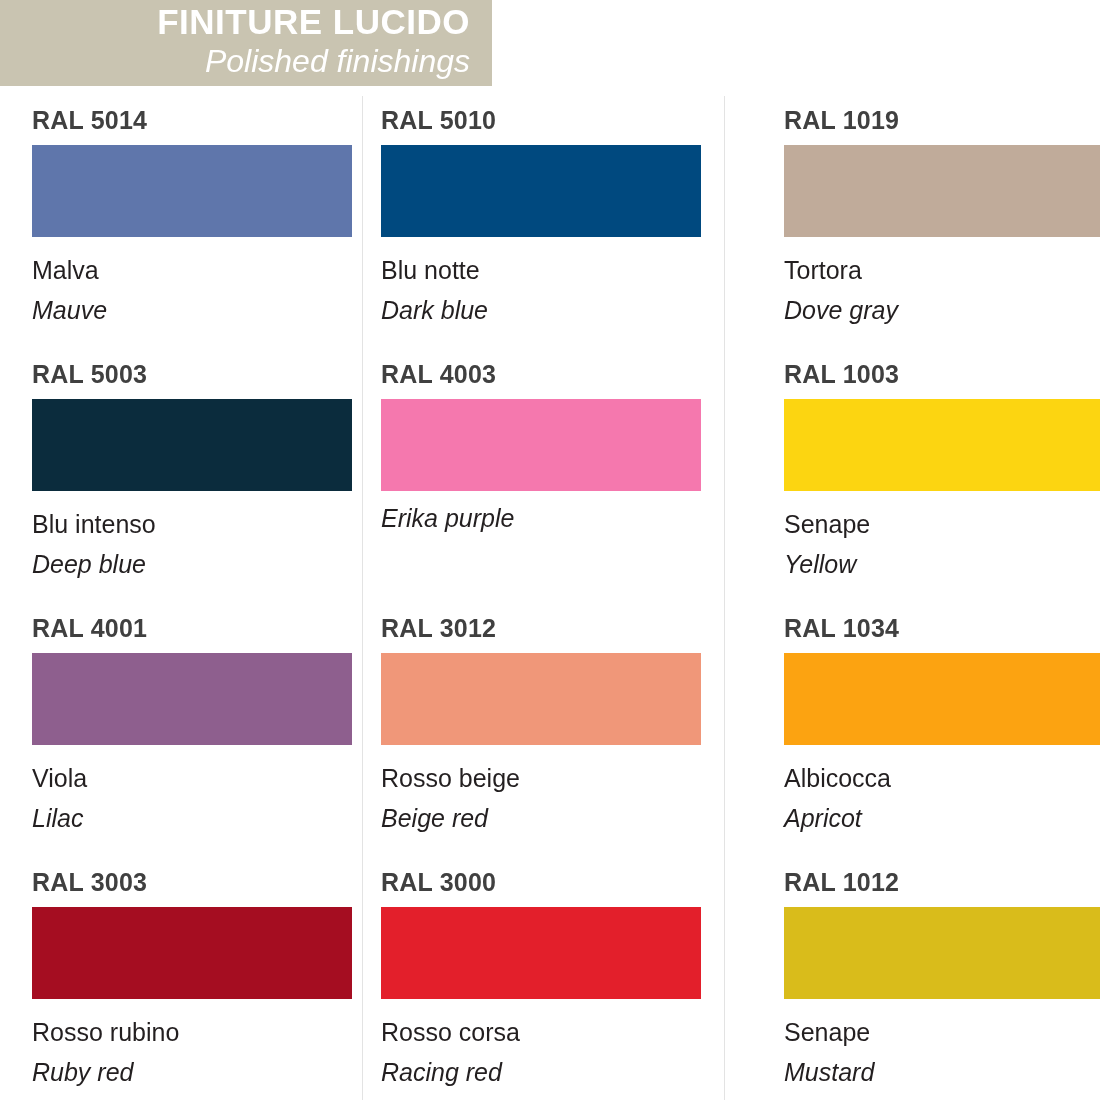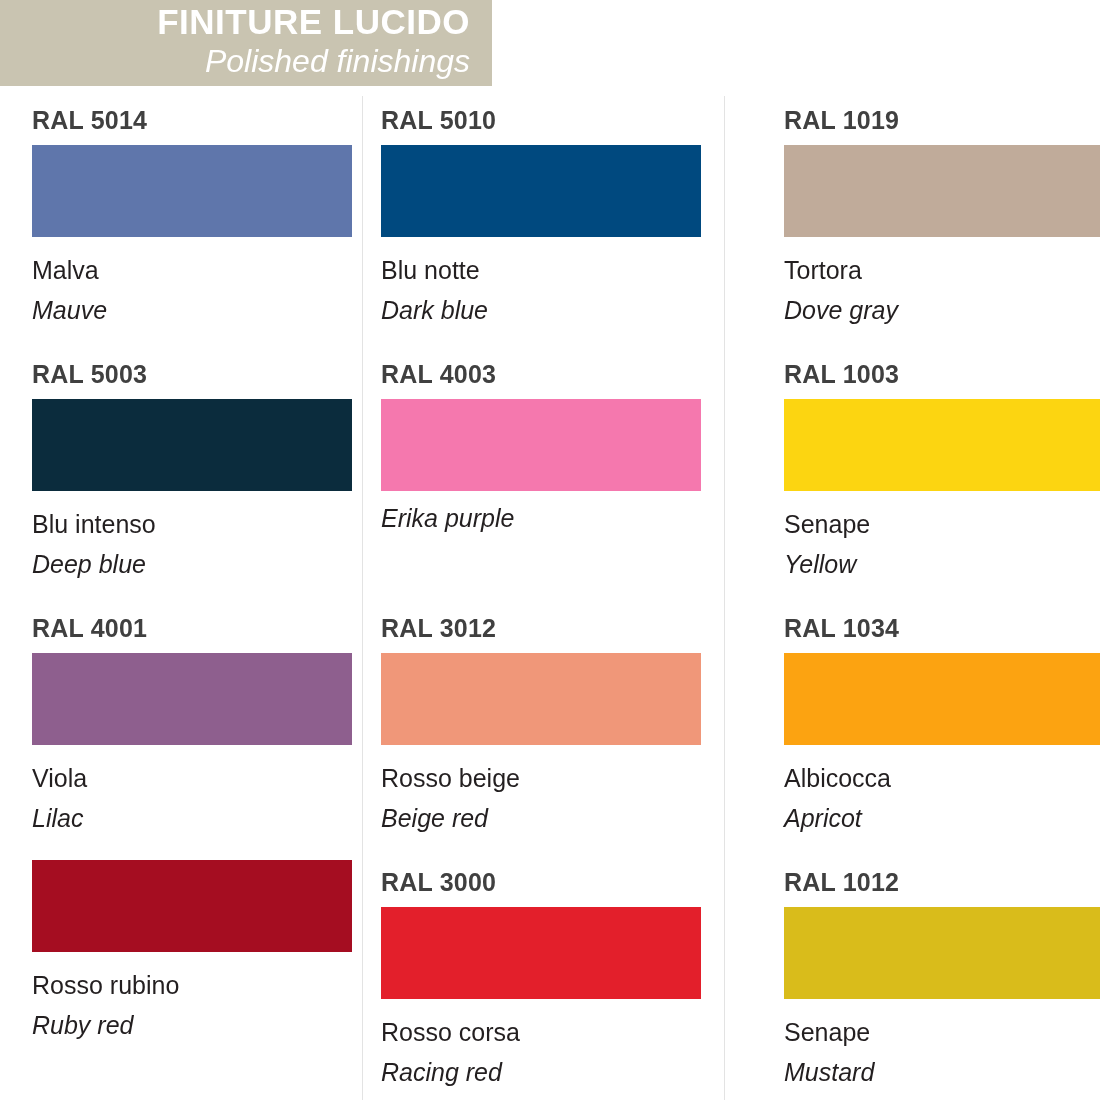--- a/index.html
+++ b/index.html
@@ -183,20 +183,21 @@
       <div class="name-en">Beige red</div>
     </div>
     <div class="cell col3">
       <div class="ral-code">RAL 1034</div>
       <div class="swatch" style="background-color: rgb(252, 163, 17);"></div>
       <div class="name-it">Albicocca</div>
       <div class="name-en">Apricot</div>
     </div>
 
     <div class="cell col1">
+      <div class="ral-code">RAL 3003</div>
       <div class="swatch" style="background-color: rgb(165, 13, 33);"></div>
       <div class="name-it">Rosso rubino</div>
       <div class="name-en">Ruby red</div>
     </div>
     <div class="cell col2">
       <div class="ral-code">RAL 3000</div>
       <div class="swatch" style="background-color: rgb(227, 31, 43);"></div>
       <div class="name-it">Rosso corsa</div>
       <div class="name-en">Racing red</div>
     </div>

